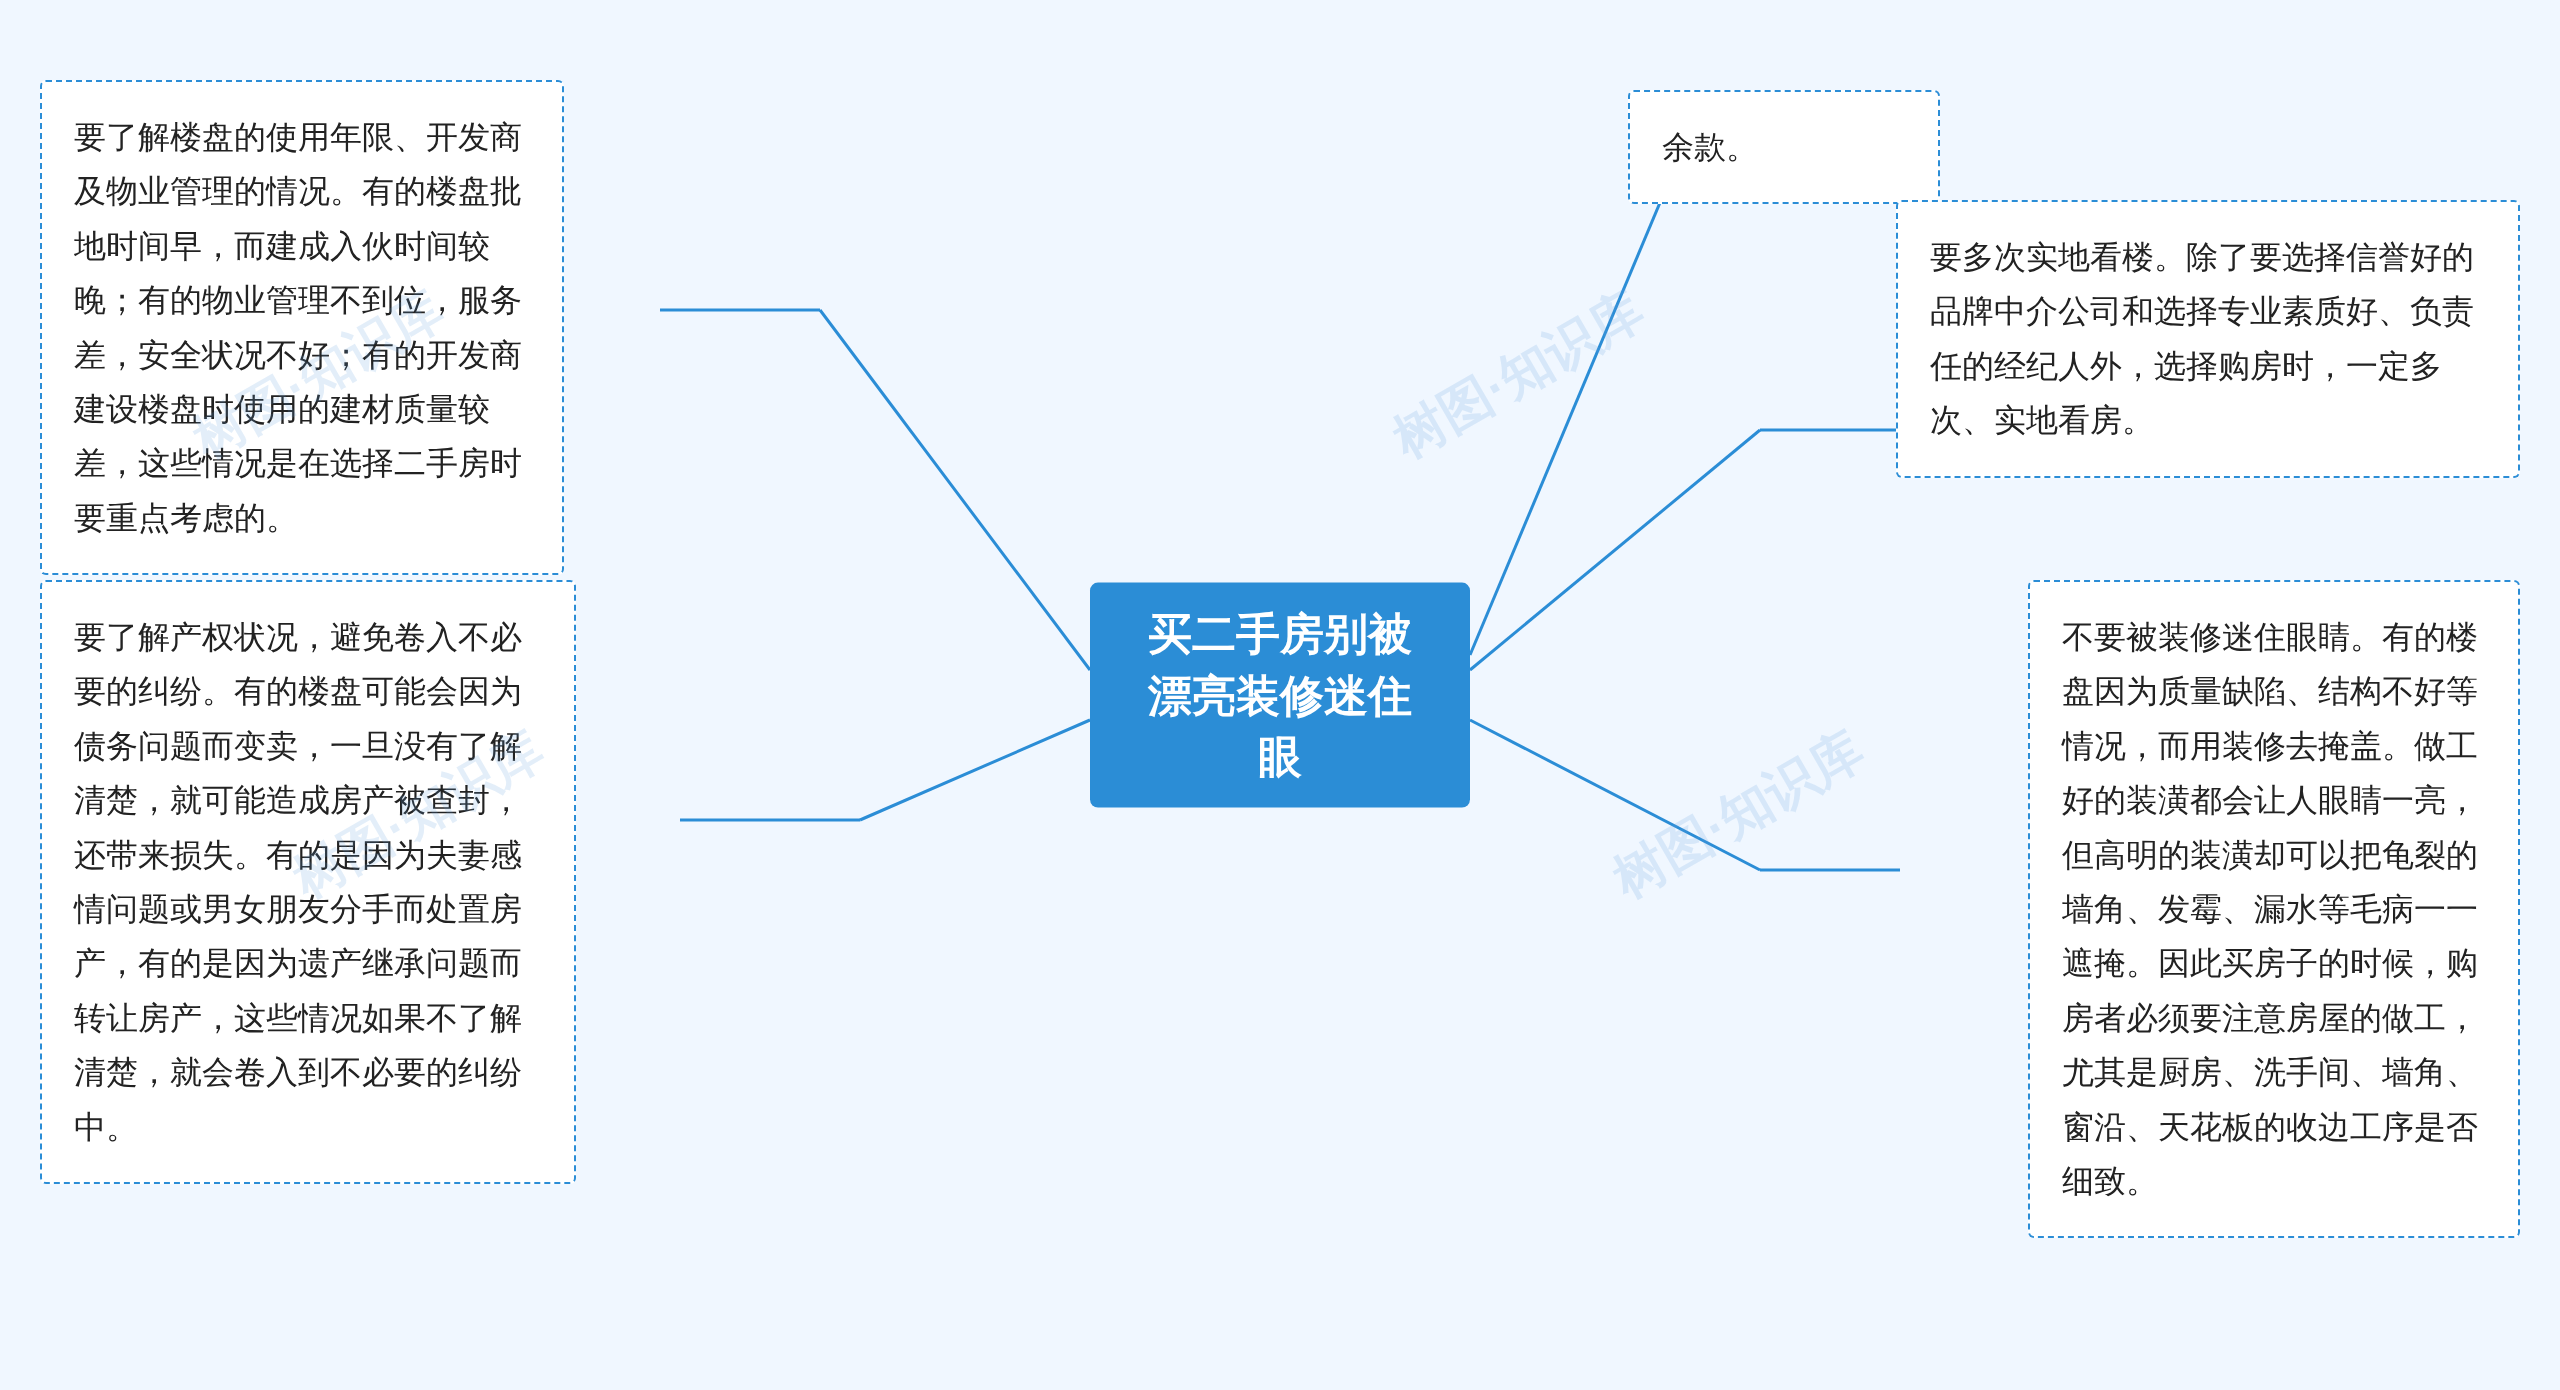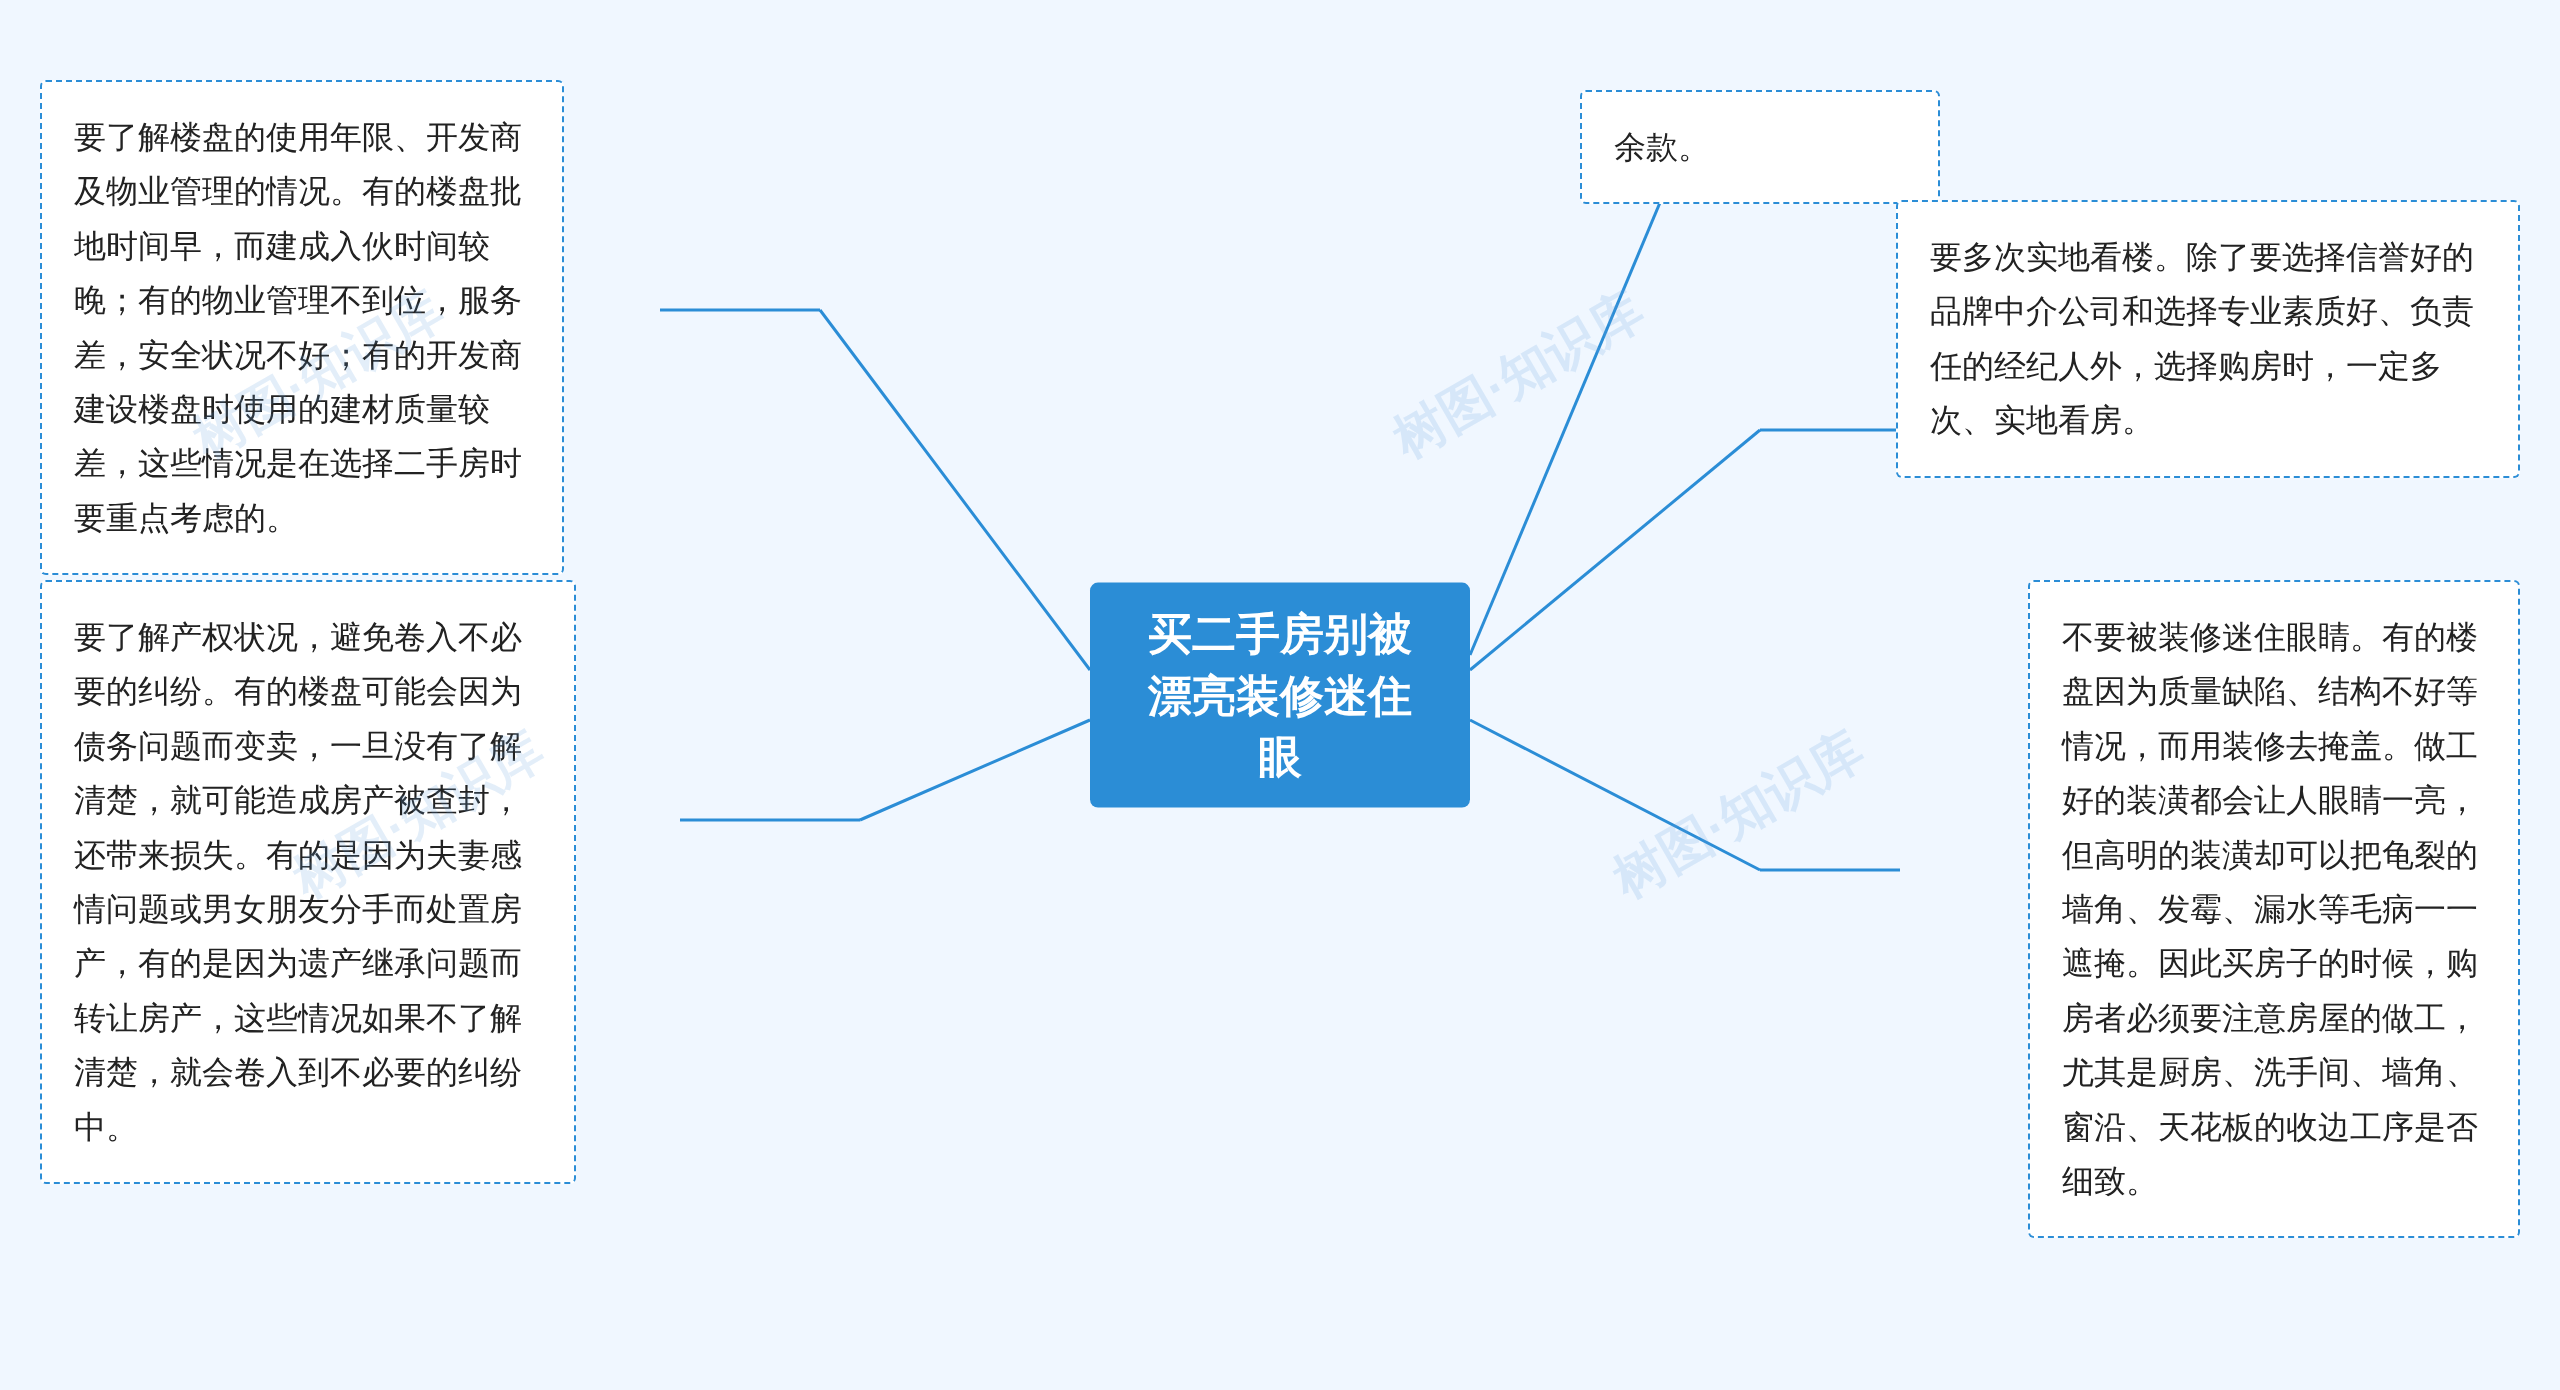--- a/index.html
+++ b/index.html
@@ -74,21 +74,21 @@
       border-radius: 6px;
       padding: 28px 32px;
       font-size: 32px;
       color: #222;
       line-height: 1.7;
       z-index: 4;
     }
 
     
     .node-top-right-small {
-      width: 360px;
+      width: 312px;
       top: 90px;
       right: 620px;
     }
 
     
     .node-top-right-medium {
       width: 624px;
       top: 200px;
       right: 40px;
     }

